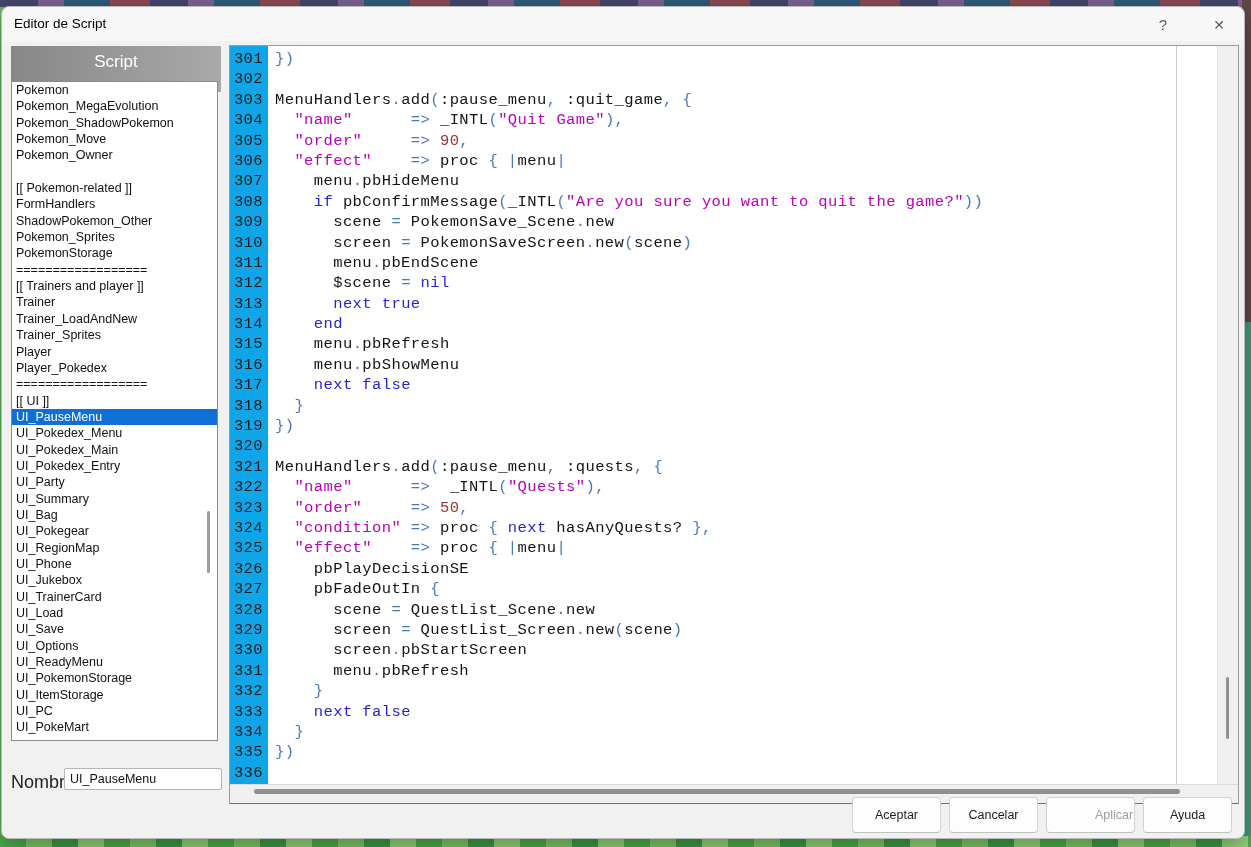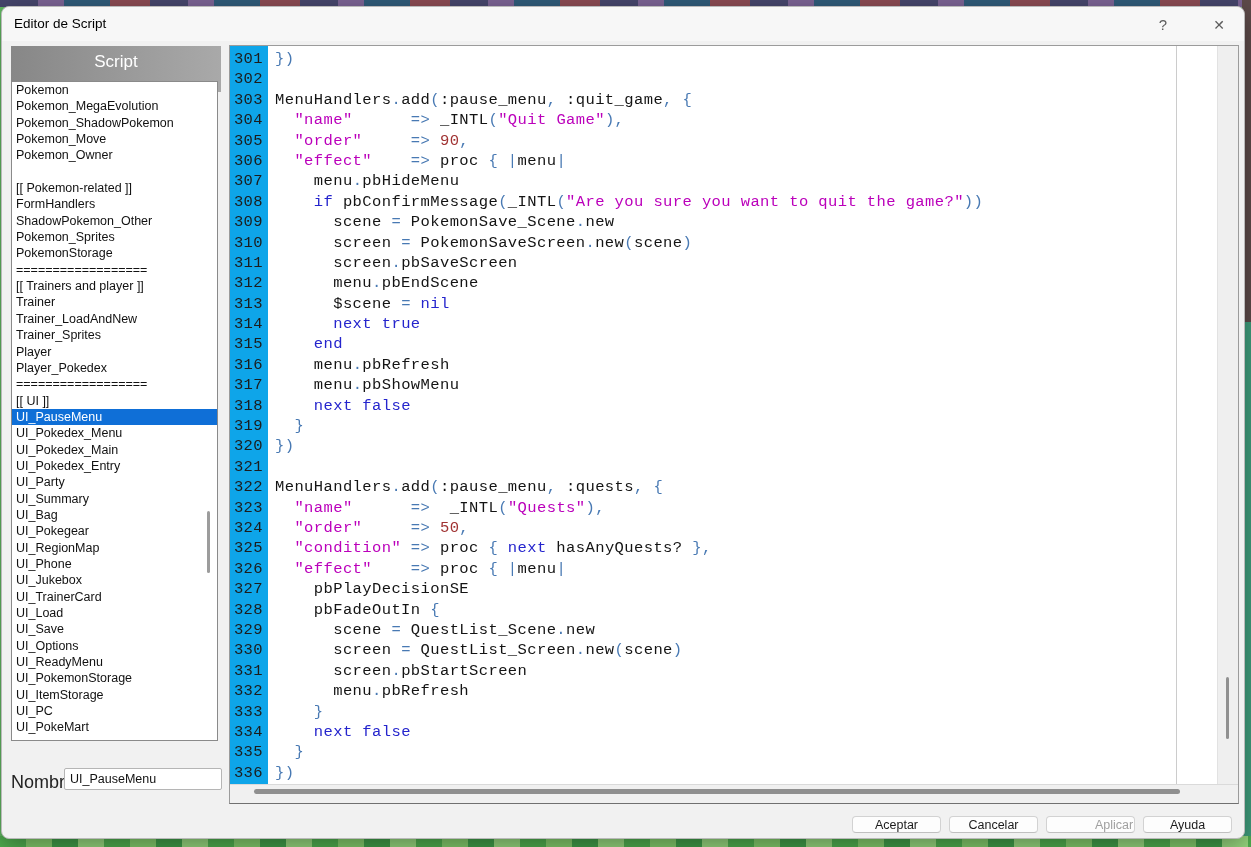--- a/index.html
+++ b/index.html
@@ -49,21 +49,21 @@
   .tk-s{color:var(--string);}
   .tk-n{color:var(--number);}
   .tk-o{color:var(--operator);}
   .v-sep{position:absolute;left:946px;top:0;bottom:18px;width:1px;background:#cccccc;}
   .v-track{position:absolute;right:0;top:0;bottom:18px;width:20px;background:#efefef;border-left:1px solid #e2e2e2;}
   .v-thumb{position:absolute;left:8px;top:631px;width:3px;height:62px;background:#909090;border-radius:2px;}
   .h-track{position:absolute;left:0;right:0;bottom:0;height:18px;background:#f0f0f0;border-top:1px solid #dadada;}
   .h-thumb{position:absolute;left:24px;top:4px;height:5px;width:926px;background:#8f8f8f;border-radius:3px;}
 
   .buttons{position:absolute;right:12px;bottom:5px;display:flex;gap:8px;}
-  .btn{width:89px;height:17px;background:#fdfdfd;border:1px solid #d2d2d2;border-bottom-color:#c0c0c0;
+  .btn{width:89px;height:36px;background:#fdfdfd;border:1px solid #d2d2d2;border-bottom-color:#c0c0c0;
     border-radius:4px;font-size:12.5px;color:#1b1b1b;font-family:"Liberation Sans",sans-serif;}
   .btn.disabled{color:#a0a0a0;padding-left:48px;}
 </style>
 </head>
 <body>
 
 <div class="screen">
   <div class="bg-top"></div>
   <div class="bg-right"></div>
   <div class="bg-bottom"></div>
@@ -167,21 +167,20 @@
           <div class="cl"><span class="tk-o">})</span></div>
           <div class="cl"> </div>
           <div class="cl"><span class="tk-p">MenuHandlers</span><span class="tk-o">.</span><span class="tk-p">add</span><span class="tk-o">(</span><span class="tk-p">:pause_menu</span><span class="tk-o">, </span><span class="tk-p">:quit_game</span><span class="tk-o">, {</span></div>
           <div class="cl"><span class="tk-p">  </span><span class="tk-s">"name"</span><span class="tk-p">      </span><span class="tk-o">=&gt;</span><span class="tk-p"> _INTL</span><span class="tk-o">(</span><span class="tk-s">"Quit Game"</span><span class="tk-o">),</span></div>
           <div class="cl"><span class="tk-p">  </span><span class="tk-s">"order"</span><span class="tk-p">     </span><span class="tk-o">=&gt;</span><span class="tk-p"> </span><span class="tk-n">90</span><span class="tk-o">,</span></div>
           <div class="cl"><span class="tk-p">  </span><span class="tk-s">"effect"</span><span class="tk-p">    </span><span class="tk-o">=&gt;</span><span class="tk-p"> proc </span><span class="tk-o">{ |</span><span class="tk-p">menu</span><span class="tk-o">|</span></div>
           <div class="cl"><span class="tk-p">    menu</span><span class="tk-o">.</span><span class="tk-p">pbHideMenu</span></div>
           <div class="cl"><span class="tk-p">    </span><span class="tk-k">if</span><span class="tk-p"> pbConfirmMessage</span><span class="tk-o">(</span><span class="tk-p">_INTL</span><span class="tk-o">(</span><span class="tk-s">"Are you sure you want to quit the game?"</span><span class="tk-o">))</span></div>
           <div class="cl"><span class="tk-p">      scene </span><span class="tk-o">=</span><span class="tk-p"> PokemonSave_Scene</span><span class="tk-o">.</span><span class="tk-p">new</span></div>
           <div class="cl"><span class="tk-p">      screen </span><span class="tk-o">=</span><span class="tk-p"> PokemonSaveScreen</span><span class="tk-o">.</span><span class="tk-p">new</span><span class="tk-o">(</span><span class="tk-p">scene</span><span class="tk-o">)</span></div>
-          <div class="cl"><span class="tk-p">      screen</span><span class="tk-o">.</span><span class="tk-p">pbSaveScreen</span></div>
           <div class="cl"><span class="tk-p">      menu</span><span class="tk-o">.</span><span class="tk-p">pbEndScene</span></div>
           <div class="cl"><span class="tk-p">      $scene </span><span class="tk-o">=</span><span class="tk-p"> </span><span class="tk-k">nil</span></div>
           <div class="cl"><span class="tk-p">      </span><span class="tk-k">next</span><span class="tk-p"> </span><span class="tk-k">true</span></div>
           <div class="cl"><span class="tk-p">    </span><span class="tk-k">end</span></div>
           <div class="cl"><span class="tk-p">    menu</span><span class="tk-o">.</span><span class="tk-p">pbRefresh</span></div>
           <div class="cl"><span class="tk-p">    menu</span><span class="tk-o">.</span><span class="tk-p">pbShowMenu</span></div>
           <div class="cl"><span class="tk-p">    </span><span class="tk-k">next</span><span class="tk-p"> </span><span class="tk-k">false</span></div>
           <div class="cl"><span class="tk-p">  </span><span class="tk-o">}</span></div>
           <div class="cl"><span class="tk-o">})</span></div>
           <div class="cl"> </div>

